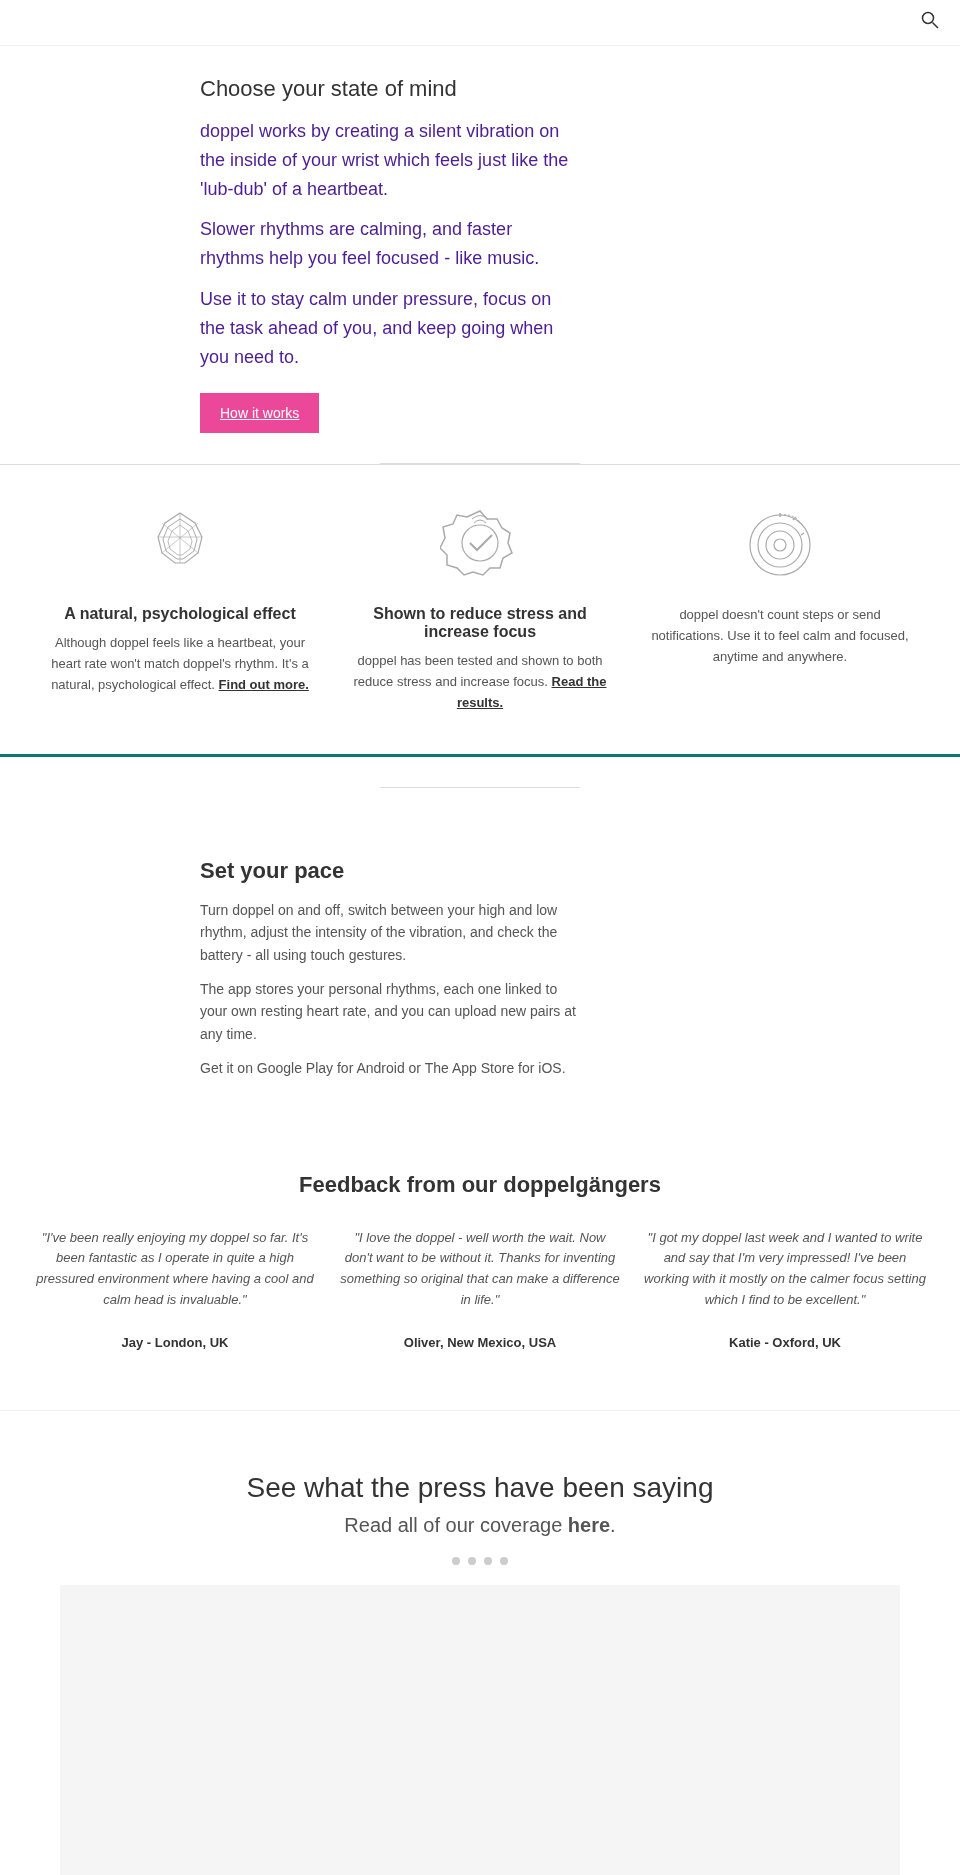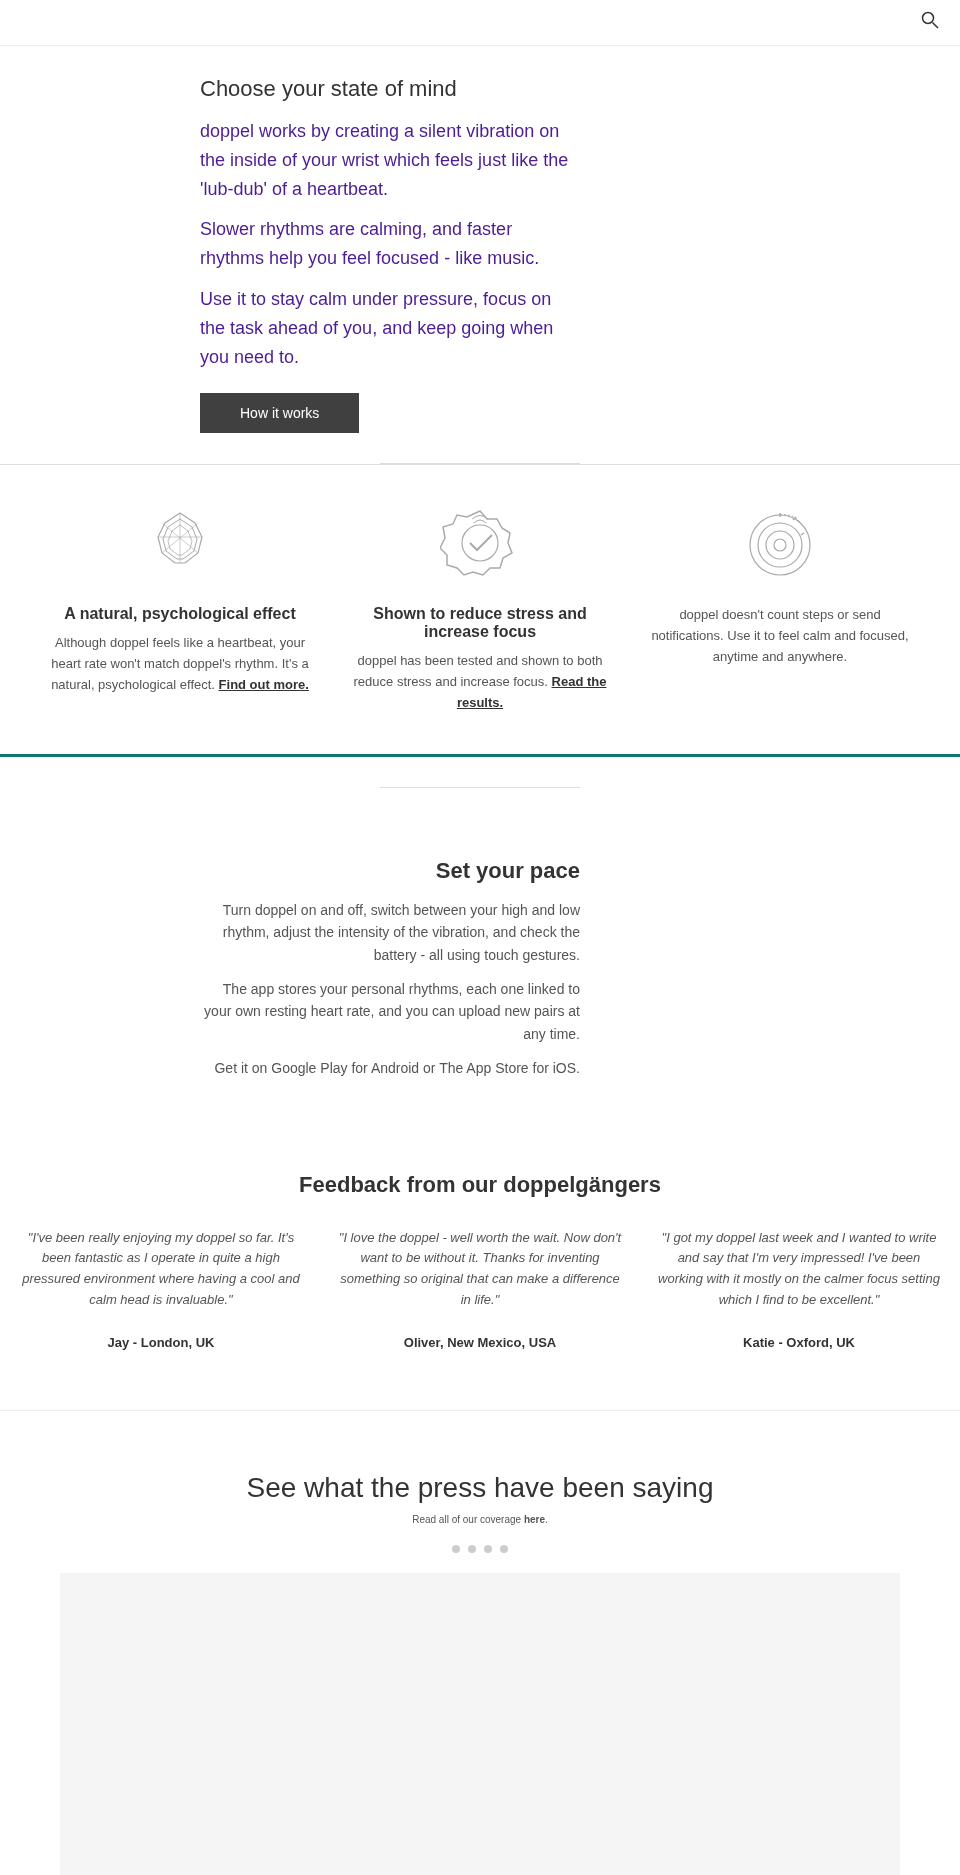--- a/index.html
+++ b/index.html
@@ -6,52 +6,52 @@
     body { font-family: Georgia, 'Times New Roman', serif; color: #333; background: #fff; width: 960px; }
     
     
     .top-bar { display: flex; justify-content: flex-end; padding: 10px 20px; border-bottom: 1px solid #eee; }
     
     
     .hero-section { display: flex; padding: 30px 40px 30px 200px; position: relative; }
     .hero-content { max-width: 380px; }
     .hero-title { font-size: 22px; font-weight: normal; margin-bottom: 15px; font-family: Arial, sans-serif; }
     .hero-text { font-size: 18px; line-height: 1.6; color: #4c1d95; margin-bottom: 12px; font-family: Arial, sans-serif; }
-    .hero-button { display: inline-block; background: #404040; color: #fff; padding: 12px 40px; font-size: 14px; cursor: pointer; border: none; margin-top: 10px; font-family: Arial, sans-serif; }
+    .hero-button { display: inline-block; background: #ec4899; color: #fff; padding: 12px 20px; font-size: 14px; cursor: pointer; border: none; margin-top: 10px; font-family: Arial, sans-serif; text-decoration: underline; }
     
     
     .search-icon-btn { background: none; border: none; cursor: pointer; font-size: 18px; color: #333; }
     
     
     .features-section { display: flex; justify-content: space-around; padding: 40px 30px; text-align: center; border-top: 1px solid #ddd; border-bottom: 3px solid #0f766e; }
     .feature-item { max-width: 270px; }
     .feature-icon { width: 80px; height: 80px; margin: 0 auto 20px; }
     .feature-title { font-size: 16px; font-weight: bold; margin-bottom: 10px; font-family: Arial, sans-serif; }
     .feature-desc { font-size: 13px; line-height: 1.6; color: #555; font-family: Arial, sans-serif; }
     .feature-link { color: #333; font-weight: bold; text-decoration: underline; cursor: pointer; }
     
     
-    .pace-section { display: flex; padding: 40px 40px 40px 200px; text-align: right; }
+    .pace-section { display: flex; padding: 40px 40px 40px 200px; }
     .pace-content { max-width: 380px; }
     .pace-title { font-size: 22px; font-weight: bold; margin-bottom: 15px; font-family: Arial, sans-serif; }
     .pace-text { font-size: 14px; line-height: 1.6; color: #555; margin-bottom: 12px; font-family: Arial, sans-serif; }
     .pace-link { font-weight: normal; font-family: Arial, sans-serif; cursor: pointer; }
     
     
-    .feedback-section { padding: 40px 16px; text-align: center; }
+    .feedback-section { padding: 40px 30px; text-align: center; }
     .feedback-title { font-size: 22px; font-weight: bold; margin-bottom: 30px; font-family: Arial, sans-serif; }
     .testimonials { display: flex; justify-content: space-between; gap: 20px; margin-bottom: 20px; }
     .testimonial { max-width: 290px; text-align: center; }
     .testimonial-text { font-size: 13px; line-height: 1.6; color: #555; font-style: italic; margin-bottom: 10px; font-family: Arial, sans-serif; }
     .testimonial-author { font-size: 13px; font-weight: bold; font-family: Arial, sans-serif; margin-top: 24px; }
     
     
     .press-section { padding: 30px 30px; text-align: center; border-top: 1px solid #eee; }
     .press-title { font-size: 28px; font-weight: normal; margin-bottom: 10px; font-family: Arial, sans-serif; margin-top: 31px; }
-    .press-sub { font-size: 10px; color: #555; margin-bottom: 20px; font-family: Arial, sans-serif; }
+    .press-sub { font-size: 20px; color: #555; margin-bottom: 20px; font-family: Arial, sans-serif; }
     .press-link { font-weight: bold; cursor: pointer; }
     .press-dots { display: flex; justify-content: center; gap: 8px; margin: 20px 0; }
     .press-dot { width: 8px; height: 8px; border-radius: 50%; background: #ccc; display: inline-block; }
     
     
     .press-cards-area { min-height: 400px; background: #f5f5f5; margin: 0 30px; }
     
     
     .divider { border: none; border-top: 1px solid #ddd; margin: 0 auto; width: 200px; }
   </style>

